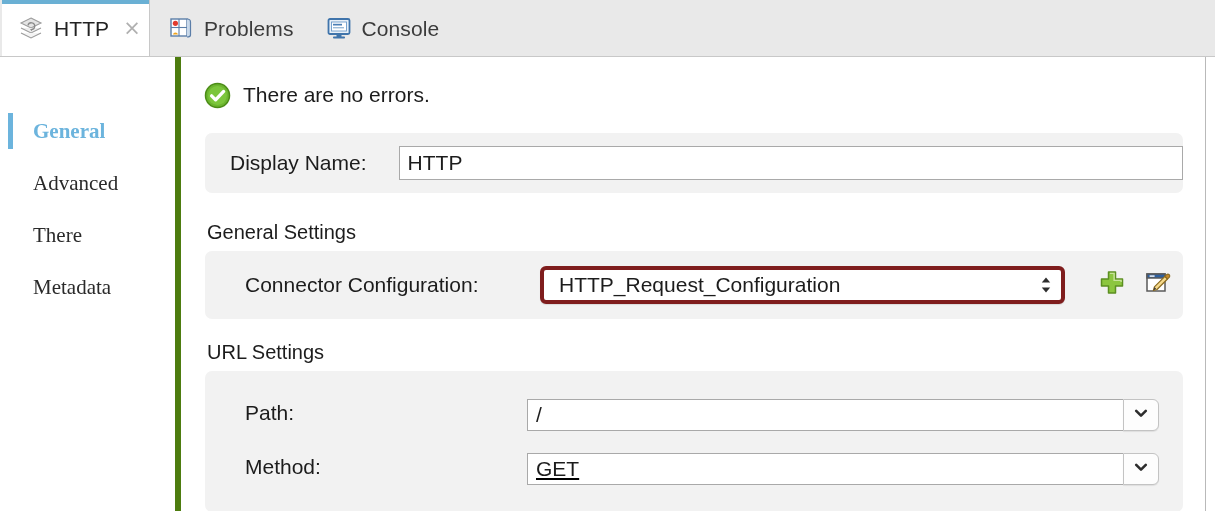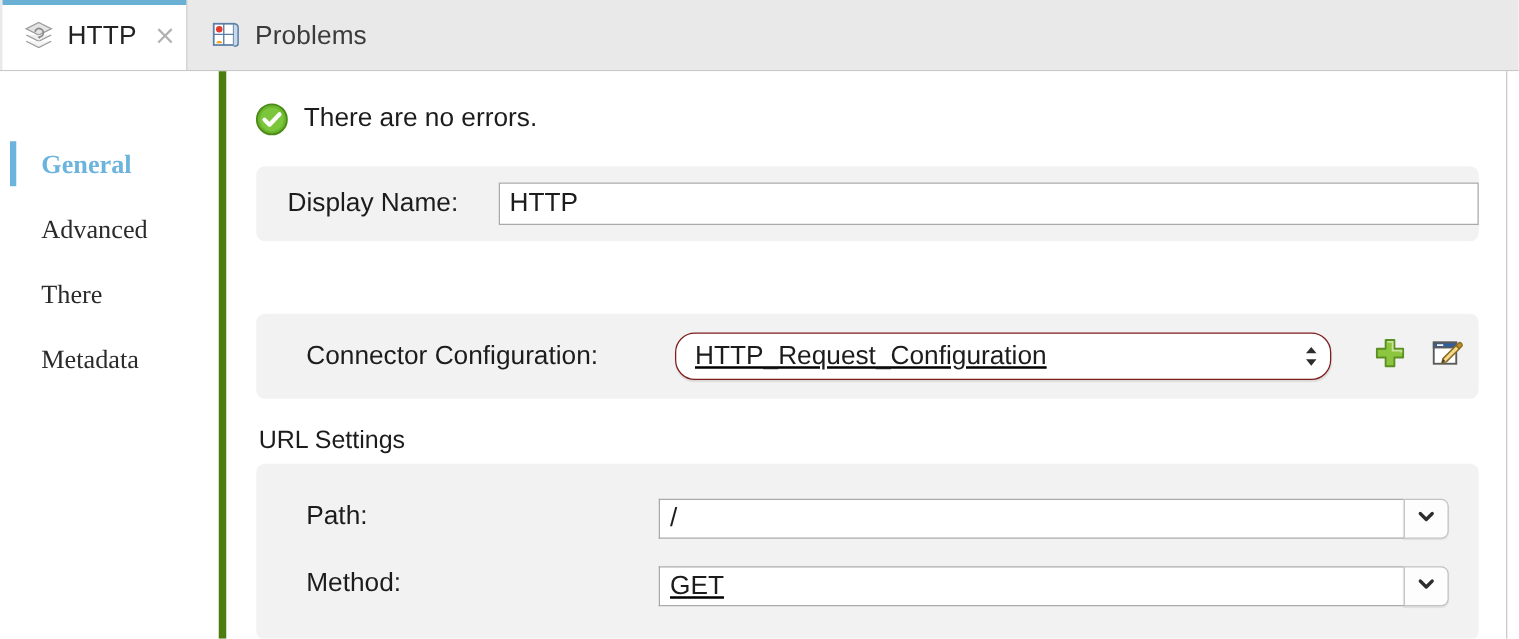--- a/index.html
+++ b/index.html
@@ -198,28 +198,27 @@
     outline: none;
     height: 34px;
     line-height: 32px;
   }
 
   
   .popup-select {
     position: absolute;
     box-sizing: border-box;
     background: #ffffff;
-    border: 1px solid #7f1d1d;
-    border-radius: 16px;
+    border: 4px solid #7f1d1d;
+    border-radius: 6px;
     box-shadow: 0 1px 1px rgba(0,0,0,0.10);
     height: 38px;
     display: flex;
     align-items: center;
     cursor: default;
-    text-decoration: underline;
   }
   .popup-select .value {
     flex: 1 1 auto;
     font-size: 21px;
     color: #1c1c1c;
     padding-left: 15px;
     white-space: nowrap;
     overflow: hidden;
   }
   .stepper {
@@ -303,20 +302,33 @@
           <path d="M19 4 q3.5 0 3.5 3 v13 q0 2 -3.5 2" fill="#c9d9ea" stroke="#5b7ea8" stroke-width="1.2"></path>
           <line x1="3" y1="12.5" x2="19" y2="12.5" stroke="#5b7ea8" stroke-width="1.1"></line>
           <line x1="11" y1="4" x2="11" y2="21" stroke="#5b7ea8" stroke-width="1.1"></line>
           <circle cx="7.4" cy="8.3" r="2.6" fill="#e23b2e"></circle>
           <path d="M4.9 19.6 a2.6 2.6 0 0 1 5.1 0 z" fill="#f0a41e"></path>
         </svg>
       </span>
       <span class="tab-label">Problems</span>
     </div>
 
+    <div class="tab" style="padding-left:18px;">
+      <span class="tab-icon">
+        <svg viewBox="0 0 26 26" width="26" height="26" aria-hidden="true">
+          <rect x="2.5" y="4" width="21" height="15" rx="1.5" fill="#e8f0f8" stroke="#3f74ab" stroke-width="1.8"></rect>
+          <rect x="5.5" y="7" width="15" height="9" fill="#ffffff" stroke="#6c9ac9" stroke-width="0.9"></rect>
+          <rect x="7" y="8.8" width="9" height="1.7" fill="#4a7fb5"></rect>
+          <rect x="7" y="12" width="11" height="1.4" fill="#9dbcd8"></rect>
+          <rect x="10.5" y="19" width="5" height="3" fill="#3f74ab"></rect>
+          <rect x="7" y="21.6" width="12" height="1.9" rx="0.8" fill="#3f74ab"></rect>
+        </svg>
+      </span>
+      <span class="tab-label">Console</span>
+    </div>
 
   </div>
 
   <div class="sidebar">
     <div class="nav-item selected">
       <span>General</span>
     </div>
     <div class="nav-item">
       <span>Advanced</span>
     </div>
@@ -341,20 +353,21 @@
       <span class="status-text">There are no errors.</span>
     </div>
 
     <div class="panel panel-displayname">
       <div class="field-row">
         <span class="field-label" style="margin-left:25px; width:172px;">Display Name:</span>
         <input class="text-input" style="width: 800px; margin-left: 0px;" type="text" value="HTTP">
       </div>
     </div>
 
+    <div class="section-title title-general">General Settings</div>
 
     <div class="panel panel-general">
       <div class="field-row">
         <span class="field-label" style="margin-left:40px;">Connector Configuration:</span>
       </div>
 
       <div class="popup-select" style="left:335px; top:15px; width:525px;">
         <span class="value">HTTP_Request_Configuration</span>
         <span class="stepper">
           <svg viewBox="0 0 14 18" width="14" height="18" aria-hidden="true">

